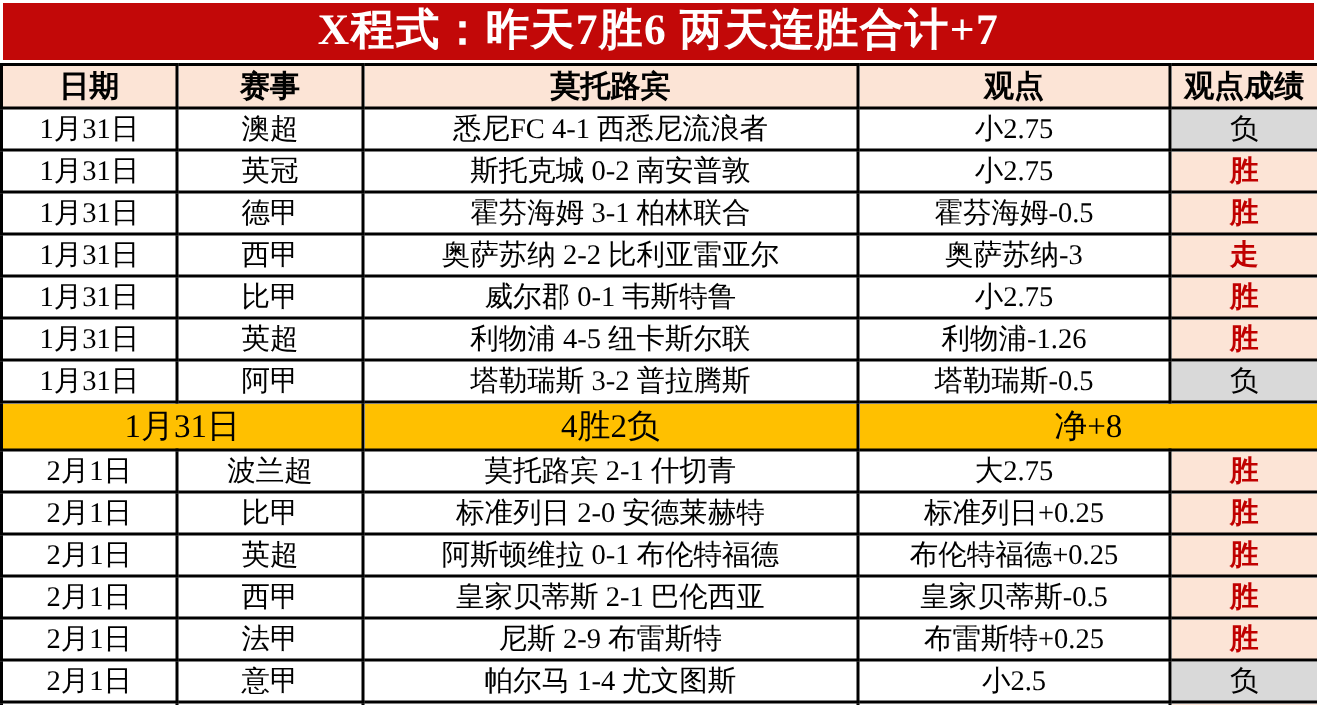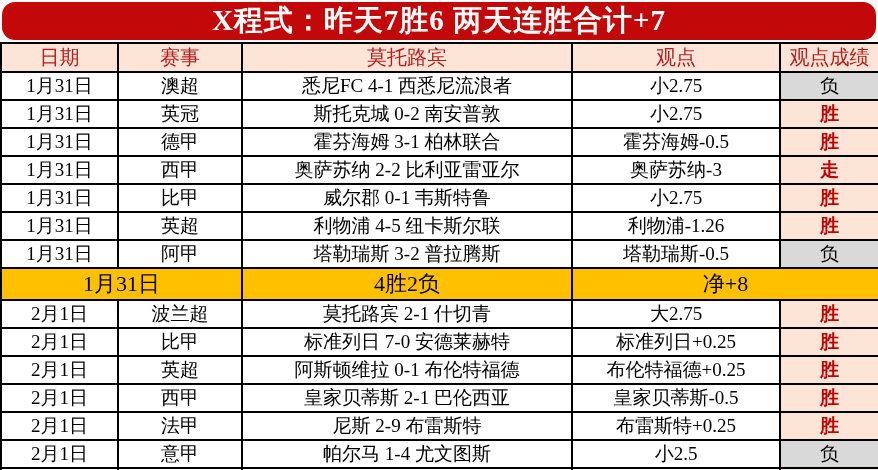--- a/index.html
+++ b/index.html
@@ -19,45 +19,44 @@
     background: #ffffff;
     width: 878px;
     font-family: "Liberation Serif", "DejaVu Serif", serif;
   }
   .page { width: 878px; height: 470px; overflow: hidden; }
   .banner {
     margin: 2px 2px 0 2px;
     height: 38px;
     background: var(--banner-bg);
     color: var(--banner-text);
-    display: flex; align-items: center; justify-content: center;
+    display: flex; align-items: flex-end; justify-content: center;
     font-size: 29px; font-weight: bold; letter-spacing: 1px;
     white-space: nowrap;
-    border-radius: 13px;
   }
   table.picks {
     margin-top: 2px;
     width: 878px;
     border-collapse: collapse;
     table-layout: fixed;
   }
   .picks th, .picks td {
     border: 2px solid var(--grid);
     padding: 0;
     text-align: center;
     vertical-align: middle;
     white-space: nowrap;
     overflow: hidden;
   }
   .picks thead th {
     background: var(--header-bg);
     height: 26px;
     font-size: 20px;
-    font-weight: normal;
-    color: #b91c1c;
+    font-weight: bold;
+    color: #000000;
   }
   .picks tbody td {
     height: 25px;
     font-size: 19px;
     background: #ffffff;
     color: #000;
   }
   .picks td.result.win, .picks td.result.push {
     background: var(--win-bg);
     color: var(--win-text);
@@ -168,21 +167,21 @@
     <td class="date">2月1日</td>
     <td class="league">波兰超</td>
     <td class="match">莫托路宾 2-1 什切青</td>
     <td class="pick">大2.75</td>
     <td class="result win">胜</td>
   </tr>
 
   <tr class="data-row">
     <td class="date">2月1日</td>
     <td class="league">比甲</td>
-    <td class="match">标准列日 7-0 安德莱赫特</td>
+    <td class="match">标准列日 2-0 安德莱赫特</td>
     <td class="pick">标准列日+0.25</td>
     <td class="result win">胜</td>
   </tr>
 
   <tr class="data-row">
     <td class="date">2月1日</td>
     <td class="league">英超</td>
     <td class="match">阿斯顿维拉 0-1 布伦特福德</td>
     <td class="pick">布伦特福德+0.25</td>
     <td class="result win">胜</td>

